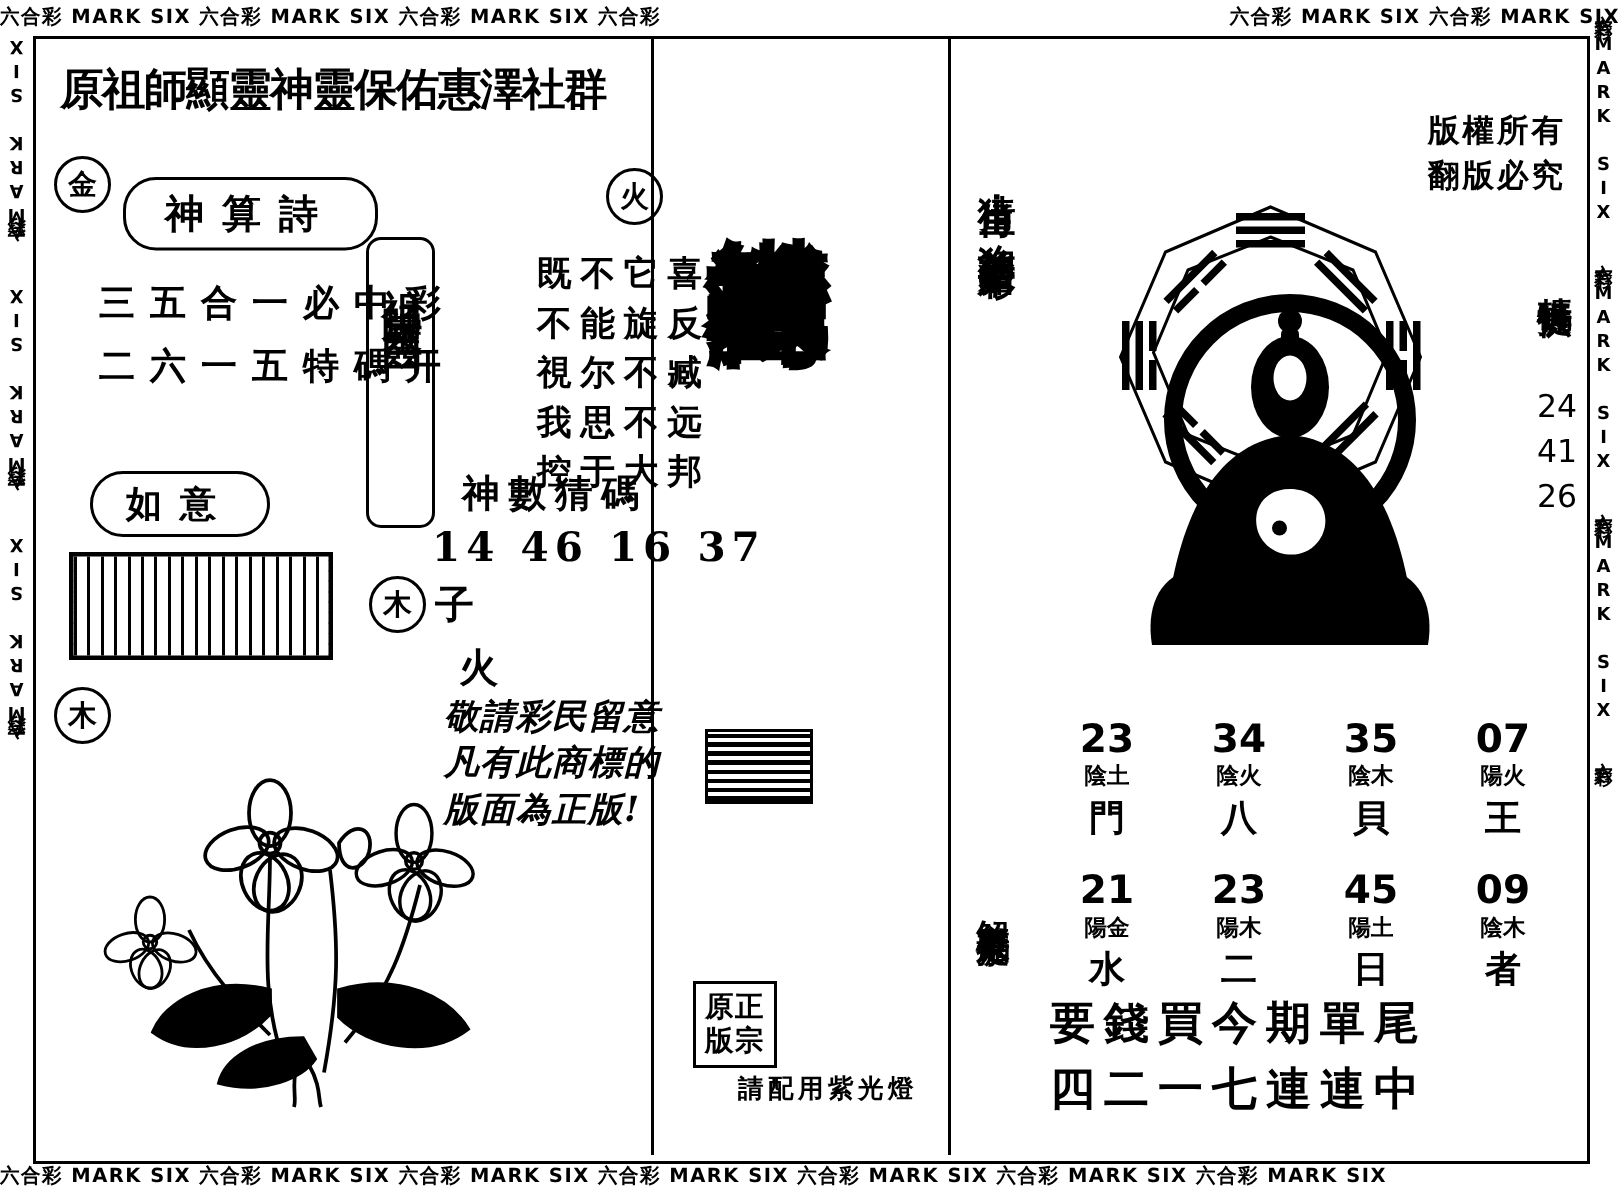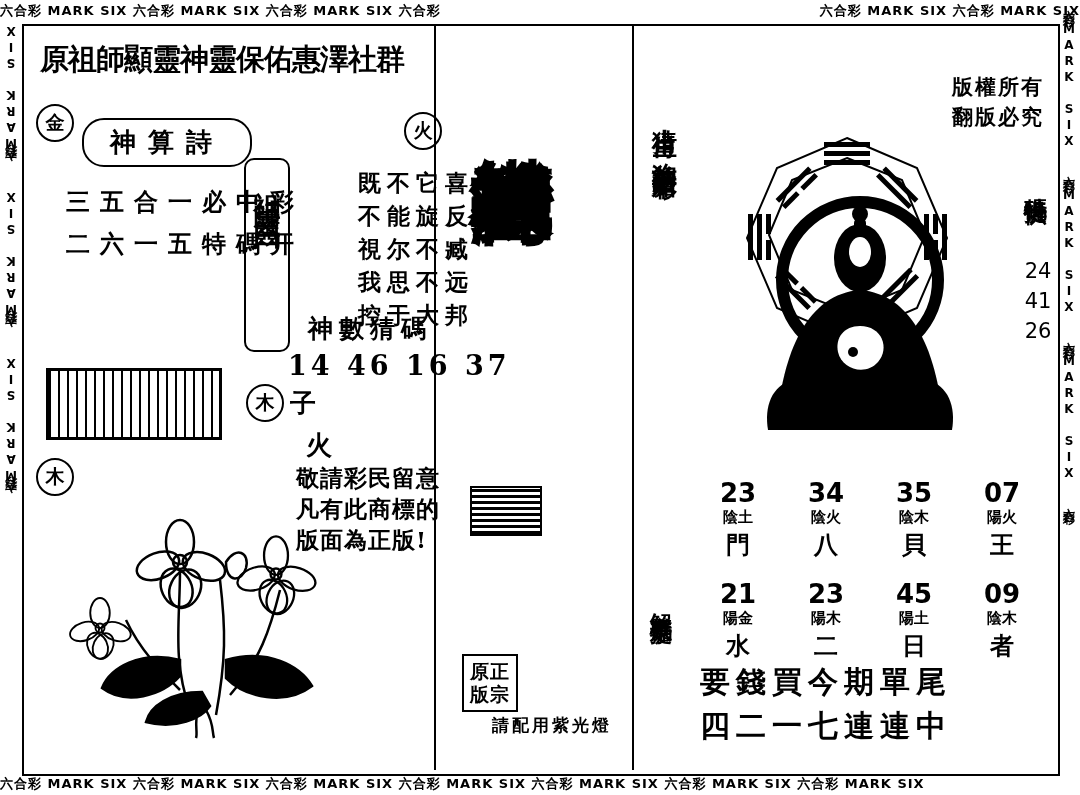--- a/index.html
+++ b/index.html
@@ -90,20 +90,21 @@
     <div>翻版必究</div>
   </div>
 
   <div class="abs badge-circ cn" style="left:36px;top:104px;">金</div>
 
   <div class="abs pill cn" style="left:82px;top:118px;">神算詩</div>
 
   <div class="abs cn poem-line nowrap" style="left:66px;top:186px;">三五合一必中彩</div>
   <div class="abs cn poem-line nowrap" style="left:66px;top:228px;">二六一五特碼开</div>
 
+  <div class="abs pill cn" style="left:60px;top:314px;padding:4px 22px;font-size:24px;">如意</div>
 
   <div class="abs seal" style="left:46px;top:368px;"></div>
 
   <div class="abs badge-circ cn" style="left:36px;top:458px;">木</div>
 
   <div class="abs vbox cn v" style="left:244px;top:158px;height:170px;">祖師靈簽曰</div>
 
   <div class="abs flower" style="left:30px;top:510px;">
     <svg width="340" height="230" viewBox="0 0 340 230">
       <g fill="none" stroke="#000" stroke-width="2.5">
@@ -162,21 +163,21 @@
     <div>控于大邦</div>
   </div>
 
   <div class="abs cn" style="left:308px;top:312px;font-size:25px;letter-spacing:6px;">神數猜碼</div>
   <div class="abs cn numrow" style="left:288px;top:350px;">14 46 16 37</div>
 
   <div class="abs badge-circ cn" style="left:246px;top:384px;">木</div>
   <div class="abs cn" style="left:290px;top:386px;font-size:26px;">子</div>
   <div class="abs cn" style="left:306px;top:428px;font-size:26px;">火</div>
 
-  <div class="abs cn notice" style="left:296px;top:462px;">
+  <div class="abs cn notice" style="left:296px;top:462px;font-style:italic;">
     <div>敬請彩民留意</div>
     <div>凡有此商標的</div>
     <div>版面為正版!</div>
   </div>
 
   <div class="abs" style="left:470px;top:486px;width:68px;height:46px;background:repeating-linear-gradient(0deg,#000 0 3px,#fff 3px 6px);border:2px solid #000;"></div>
 
   <div class="abs bigtitle v" style="left:470px;top:92px;height:620px;">臺灣鐵板神算</div>
 
   <div class="abs stampbox cn" style="left:462px;top:654px;">

